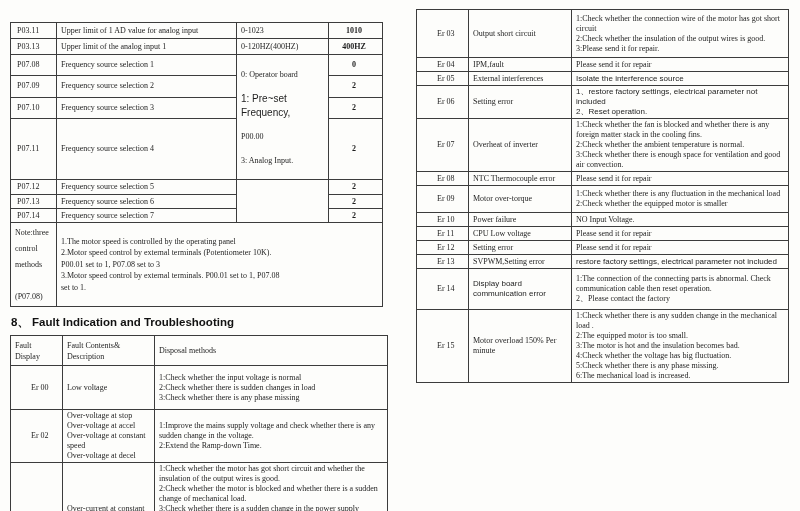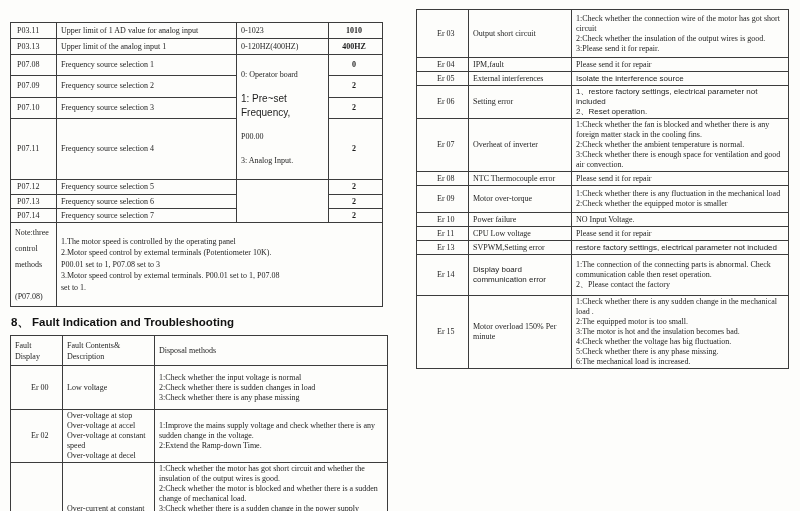--- a/index.html
+++ b/index.html
@@ -228,20 +228,25 @@
         <td class="fcode">Er 10</td>
         <td>Power failure</td>
         <td>NO Input Voltage.</td>
       </tr>
       <tr style="height:14px">
         <td class="fcode">Er 11</td>
         <td>CPU Low voltage</td>
         <td>Please send it for repair</td>
       </tr>
       <tr style="height:14px">
+        <td class="fcode">Er 12</td>
+        <td>Setting error</td>
+        <td>Please send it for repair</td>
+      </tr>
+      <tr style="height:14px">
         <td class="fcode">Er 13</td>
         <td>SVPWM,Setting error</td>
         <td class="alt">restore factory settings, electrical parameter not included</td>
       </tr>
       <tr style="height:41px">
         <td class="fcode">Er 14</td>
         <td class="alt">Display board
 communication error</td>
         <td>1:The connection of the connecting parts is abnormal. Check
 communication cable then reset operation.

